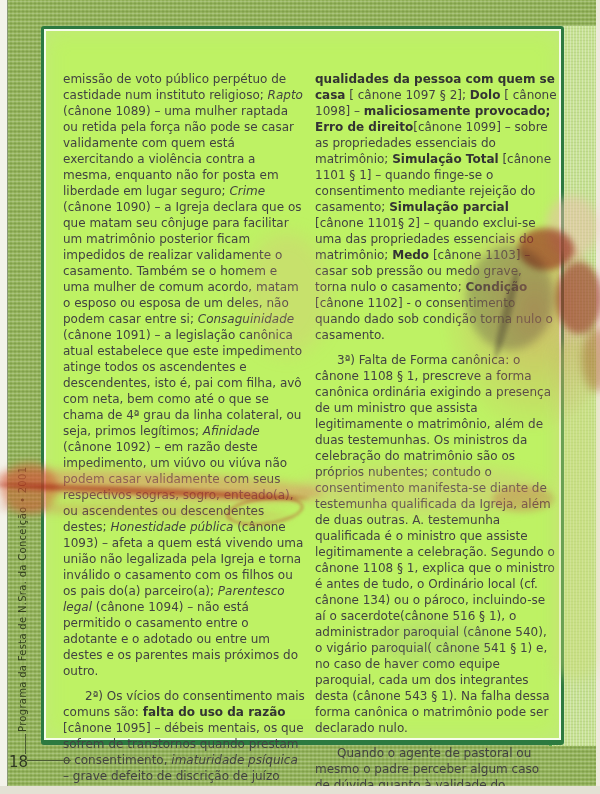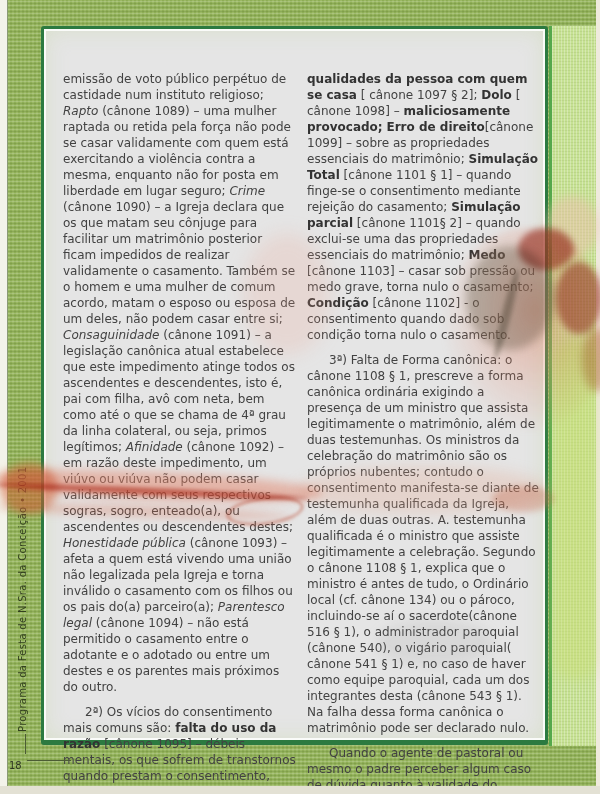--- a/index.html
+++ b/index.html
@@ -17,37 +17,37 @@
     background-image:
       repeating-linear-gradient(0deg, rgba(255,255,255,.17) 0 1px, rgba(0,0,0,0) 1px 2px, rgba(60,90,20,.16) 2px 3px, rgba(0,0,0,0) 3px 4px),
       repeating-linear-gradient(90deg, rgba(255,255,255,.06) 0 2px, rgba(70,100,30,.08) 2px 4px);}
   .frame-bright{position:absolute;left:549px;top:26px;width:48px;height:720px;
     background-color:#c6e193;border-left:3px solid #55a84b;
     background-image:
       repeating-linear-gradient(90deg, rgba(255,255,255,.28) 0 1px, rgba(0,0,0,0) 1px 3px),
       repeating-linear-gradient(0deg, rgba(120,150,60,.14) 0 1px, rgba(0,0,0,0) 1px 3px);z-index:1;}
 
   
-  .content{position:absolute;left:41px;top:26px;width:501px;height:711px;background:#e5e5e5;
+  .content{position:absolute;left:41px;top:26px;width:501px;height:711px;background:#bef264;
     border:3px solid #2c7a40;border-bottom-width:5px;border-radius:3px;z-index:2;
-    box-shadow:inset 0 0 0 2px rgba(255,255,255,.85), inset 0 0 22px rgba(198,214,164,.45);}
+    box-shadow:inset 0 0 0 2px rgba(255,255,255,.85), inset 0 0 22px rgba(198,214,164,.45);padding-left:16px;}
   .columns{position:absolute;left:19px;top:42px;right:4px;display:flex;gap:10px;}
   .col{flex:1 1 0;min-width:0;}
 
   .para{margin:0 0 9px 0;font-size:12px;line-height:16px;color:#424242;text-align:left;}
   .para.indent{text-indent:22px;}
   .it{font-style:italic;}
   .bit{font-weight:bold;color:#333;}
 
   
   .sidebar-caption{position:absolute;left:14px;bottom:62px;height:560px;width:16px;z-index:4;
     writing-mode:vertical-rl;transform:rotate(180deg);display:flex;align-items:center;
     justify-content:flex-start;font-size:10px;color:#33401f;letter-spacing:.3px;}
   .caption-rule-v{position:absolute;left:25px;bottom:40px;width:1px;height:20px;background:#4c5c34;z-index:4;}
-  .page-number{position:absolute;left:9px;bottom:23px;font-size:10px;color:#2e3722;z-index:4;}
+  .page-number{position:absolute;left:9px;bottom:23px;font-size:15px;color:#2e3722;z-index:4;}
   .page-rule-h{position:absolute;left:27px;bottom:33px;width:44px;height:1px;background:#4c5c34;z-index:4;}
 
   
   .smudges{position:absolute;inset:0;z-index:5;pointer-events:none;}
   .smudge{position:absolute;mix-blend-mode:multiply;border-radius:50%;}
   .s-streak-halo{left:-12px;top:472px;width:335px;height:28px;background:rgba(226,132,106,.50);
     filter:blur(5px);transform:rotate(2.5deg);}
   .s-streak-core{left:-6px;top:488px;width:315px;height:7px;background:rgba(182,52,30,.62);
     filter:blur(2px);transform:rotate(2.5deg);}
   .s-streak-2{left:-8px;top:506px;width:300px;height:11px;background:rgba(212,112,86,.33);

